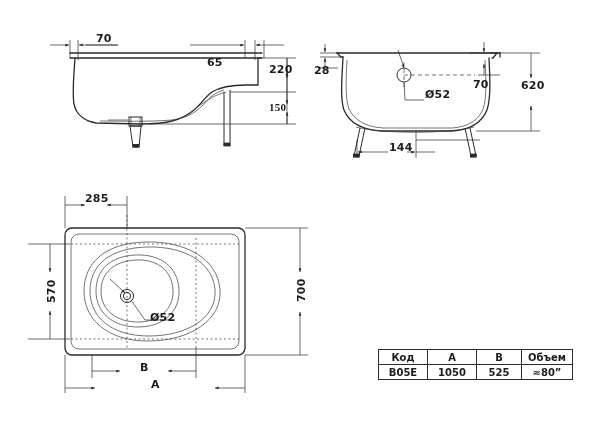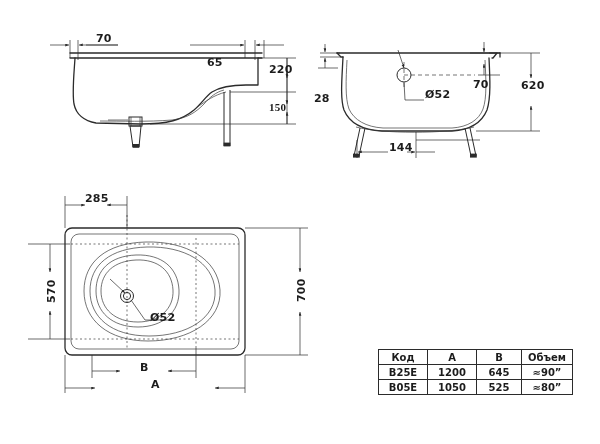--- a/index.html
+++ b/index.html
@@ -322,21 +322,21 @@
       <line class="dim" x1="65" y1="388" x2="95" y2="388" marker-end="url(#arrS)"></line>
       <line class="dim" x1="245" y1="388" x2="215" y2="388" marker-end="url(#arrS)"></line>
     </g>
   </svg>
 
   <div class="dimtext" style="left:96px;  top:33px;">70</div>
   <div class="dimtext" style="left:207px; top:33px;margin-top:24px;">65</div>
   <div class="dimtext" style="left:269px; top:64px;text-align:center;">220</div>
   <div class="dimtext" style="left:269px; top:102px;font-family:Liberation Serif, serif;">150</div>
 
-  <div class="dimtext" style="left:314px; top:65px;margin-top:28px;">28</div>
+  <div class="dimtext" style="left:314px; top:65px;">28</div>
   <div class="dimtext" style="left:473px; top:79px;">70</div>
   <div class="dimtext" style="left:521px; top:80px;">620</div>
   <div class="dimtext" style="left:389px; top:142px;">144</div>
   <div class="dimtext" style="left:425px; top:89px;">Ø52</div>
 
   <div class="dimtext" style="left:85px;  top:193px;">285</div>
   <div class="dimtext vert" style="left:46px; top:303px; transform:rotate(-90deg);">570</div>
   <div class="dimtext vert" style="left:296px; top:302px; transform:rotate(-90deg);">700</div>
   <div class="dimtext" style="left:140px; top:362px;">B</div>
   <div class="dimtext" style="left:151px; top:379px;">A</div>
@@ -346,26 +346,20 @@
     <thead>
       <tr>
         <th class="c-code">Код</th>
         <th class="c-a">A</th>
         <th class="c-b">B</th>
         <th class="c-vol">Объем</th>
       </tr>
     </thead>
     <tbody>
       <tr>
-        <td class="c-code">B25E</td>
-        <td class="c-a">1200</td>
-        <td class="c-b">645</td>
-        <td class="c-vol">≈90”</td>
-      </tr>
-      <tr>
         <td class="c-code">B05E</td>
         <td class="c-a">1050</td>
         <td class="c-b">525</td>
         <td class="c-vol">≈80”</td>
       </tr>
     </tbody>
   </table>
 
 </div>
 

